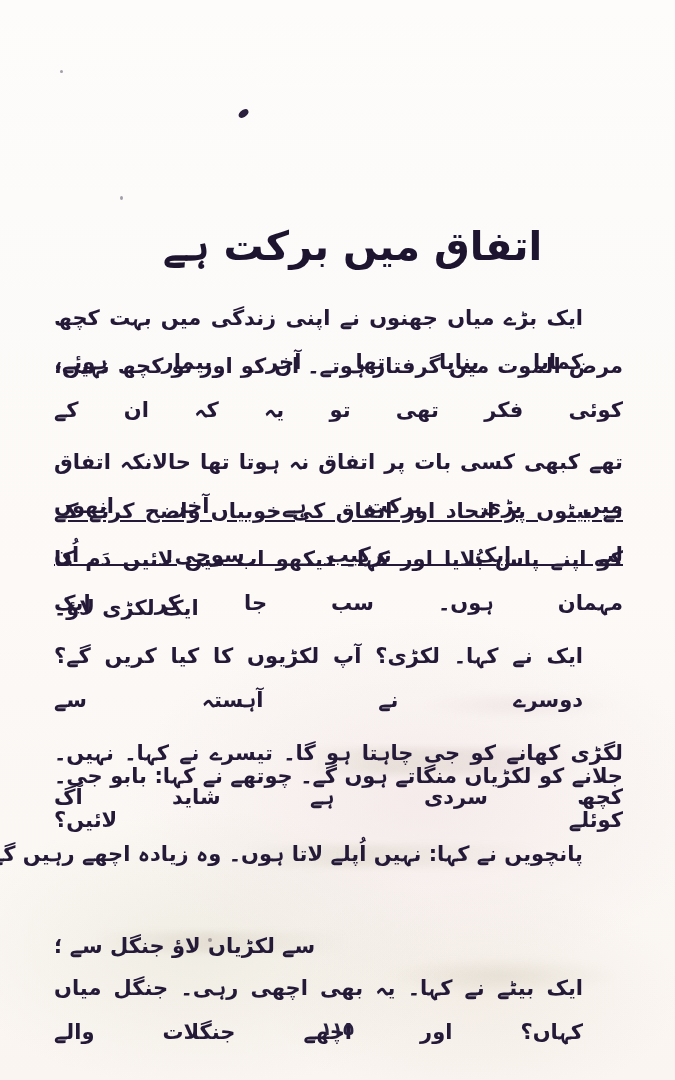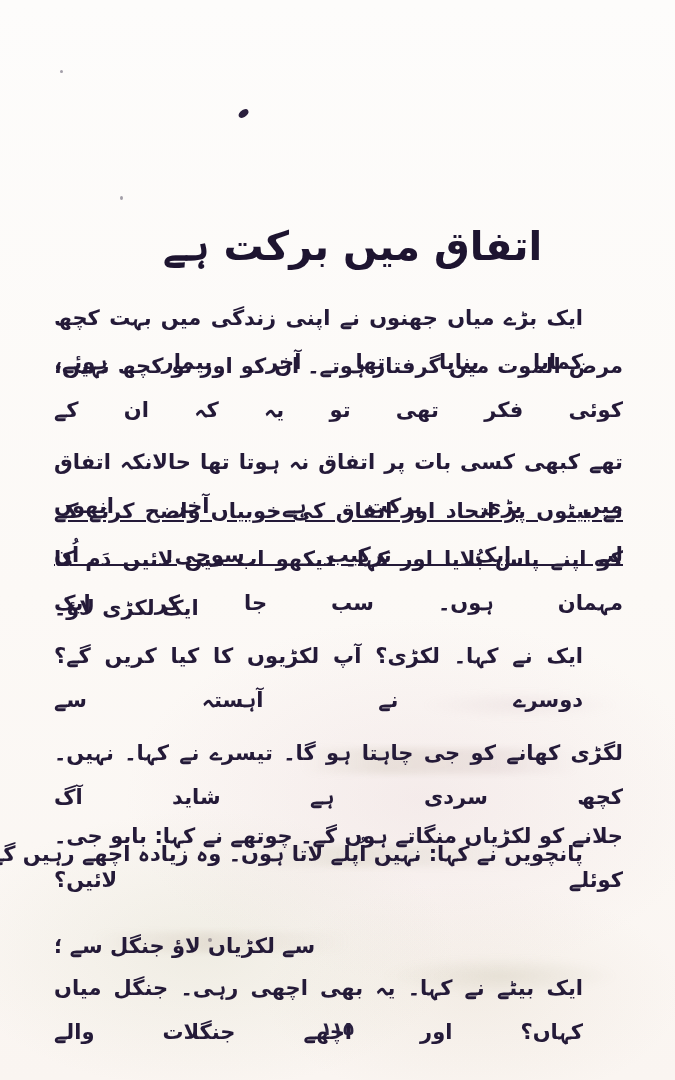--- a/index.html
+++ b/index.html
@@ -94,21 +94,21 @@
 
   <div class="line stretch indent" style="top:296px;">ایک بڑے میاں جھنوں نے اپنی زندگی میں بہت کچھ کمایا بنایا تھا آخر بیمار ہوئے،</div>
   <div class="line stretch" style="top:344px;">مرض الموت میں گرفتار ہوتے۔ ان کو اور تو کچھ نہیں، کوئی فکر تھی تو یہ کہ ان کے</div>
   <div class="line stretch" style="top:440px;">تھے کبھی کسی بات پر اتفاق نہ ہوتا تھا حالانکہ اتفاق میں بڑی برکت ہے۔ آخر انھوں</div>
   <div class="line stretch" style="top:489px;text-decoration:underline;">نے بیٹوں پر اتحاد اور اتفاق کی خوبیاں واضح کرنے کے لیے ایک ترکیب سوچی۔ اُن</div>
   <div class="line stretch" style="top:537px;">کو اپنے پاس بُلایا اور کہا۔ دیکھو اب میں لائیں دَم کا مہمان ہوں۔ سب جا کر ایک</div>
   <div class="line flush-left" style="top:586px;">ایک لکڑی لاؤ۔</div>
 
   <div class="line stretch indent" style="top:634px;">ایک نے کہا۔ لکڑی؟ آپ لکڑیوں کا کیا کریں گے؟ دوسرے نے آہستہ سے</div>
   <div class="line stretch" style="top:731px;">لگڑی کھانے کو جی چاہتا ہو گا۔ تیسرے نے کہا۔ نہیں۔ کچھ سردی ہے شاید آگ</div>
-  <div class="line stretch" style="top:814px;">جلانے کو لکڑیاں منگاتے ہوں گے۔ چوتھے نے کہا: بابو جی۔ کوئلے لائیں؟</div>
+  <div class="line stretch" style="top:754px;">جلانے کو لکڑیاں منگاتے ہوں گے۔ چوتھے نے کہا: بابو جی۔ کوئلے لائیں؟</div>
 
   <div class="line start-right indent" style="top:832px;">پانچویں نے کہا: نہیں اُپلے لاتا ہوں۔ وہ زیادہ اچھے رہیں گے۔</div>
 
   <div class="line flush-left" style="top:924px;">سے لکڑیاں لاؤ جنگل سے ؛</div>
 
   <div class="line stretch indent" style="top:966px;">ایک بیٹے نے کہا۔ یہ بھی اچھی رہی۔ جنگل میاں کہاں؟ اور اچھے جنگلات والے</div>
 
   <div class="page-number">۱۱۵</div>
 
 </div>

